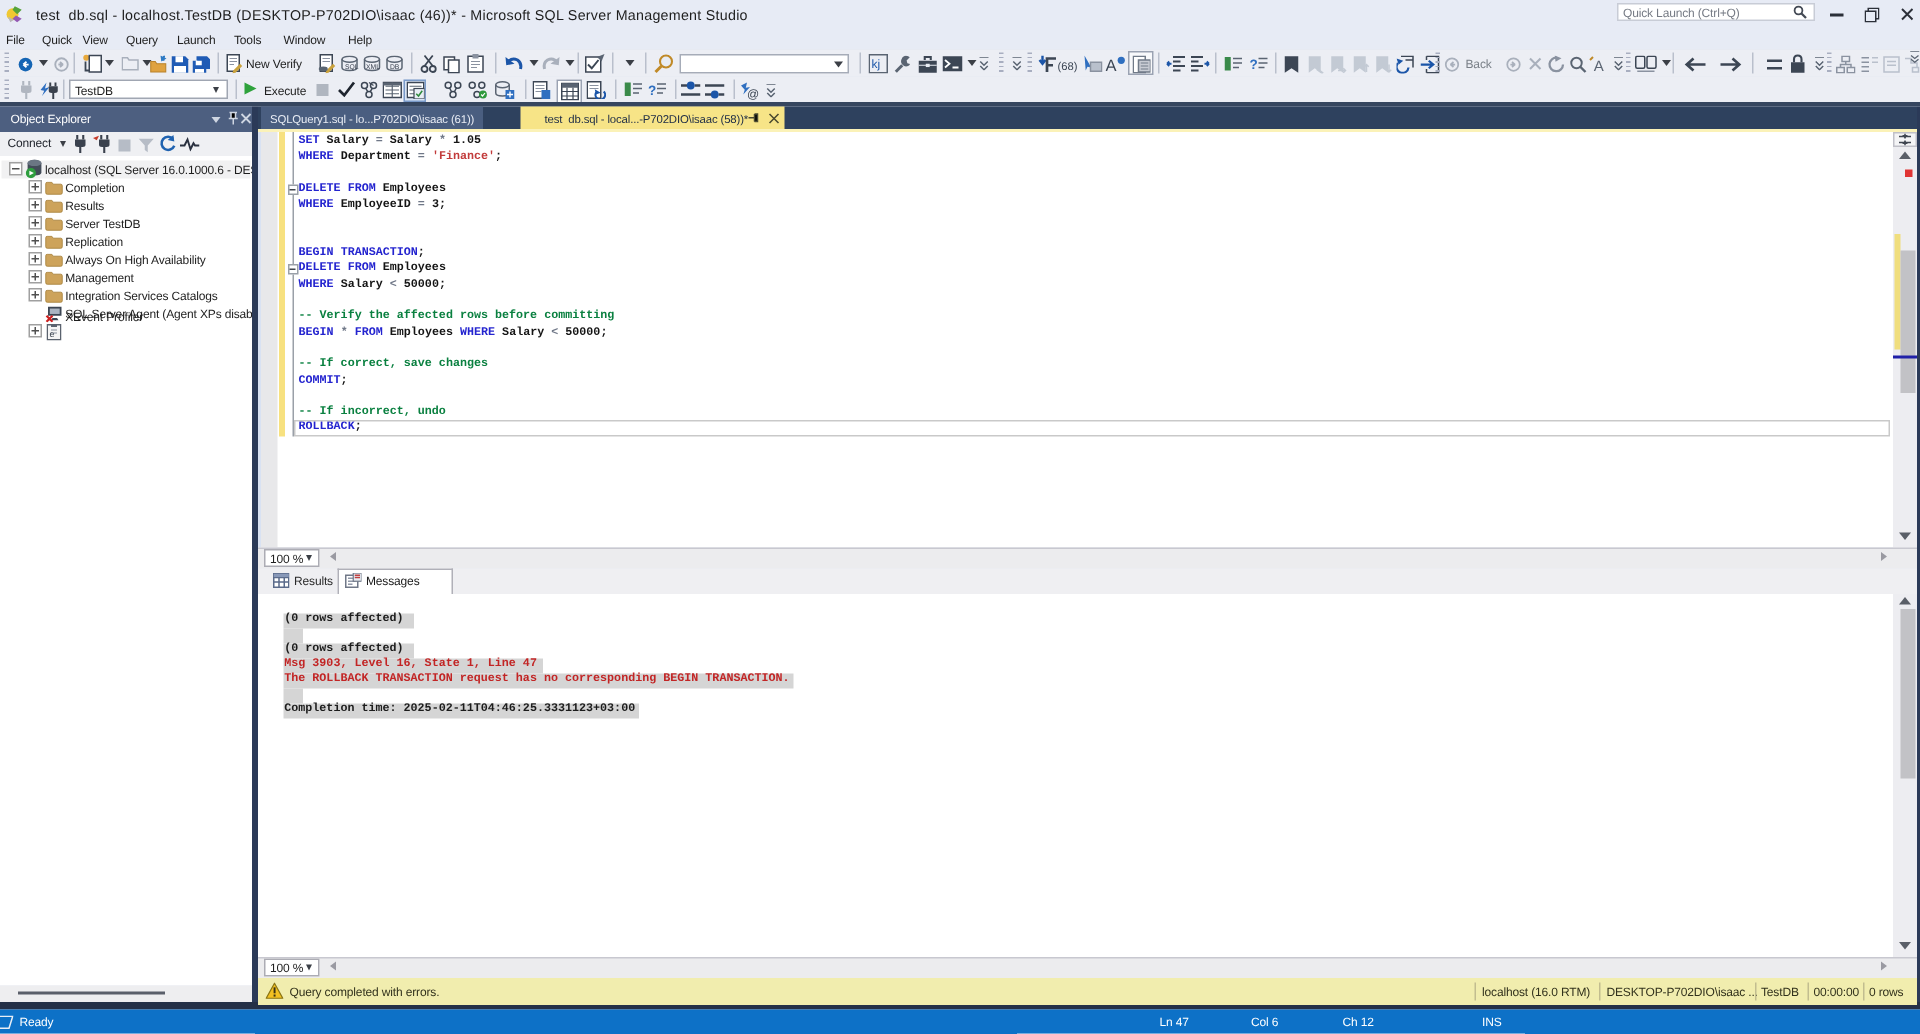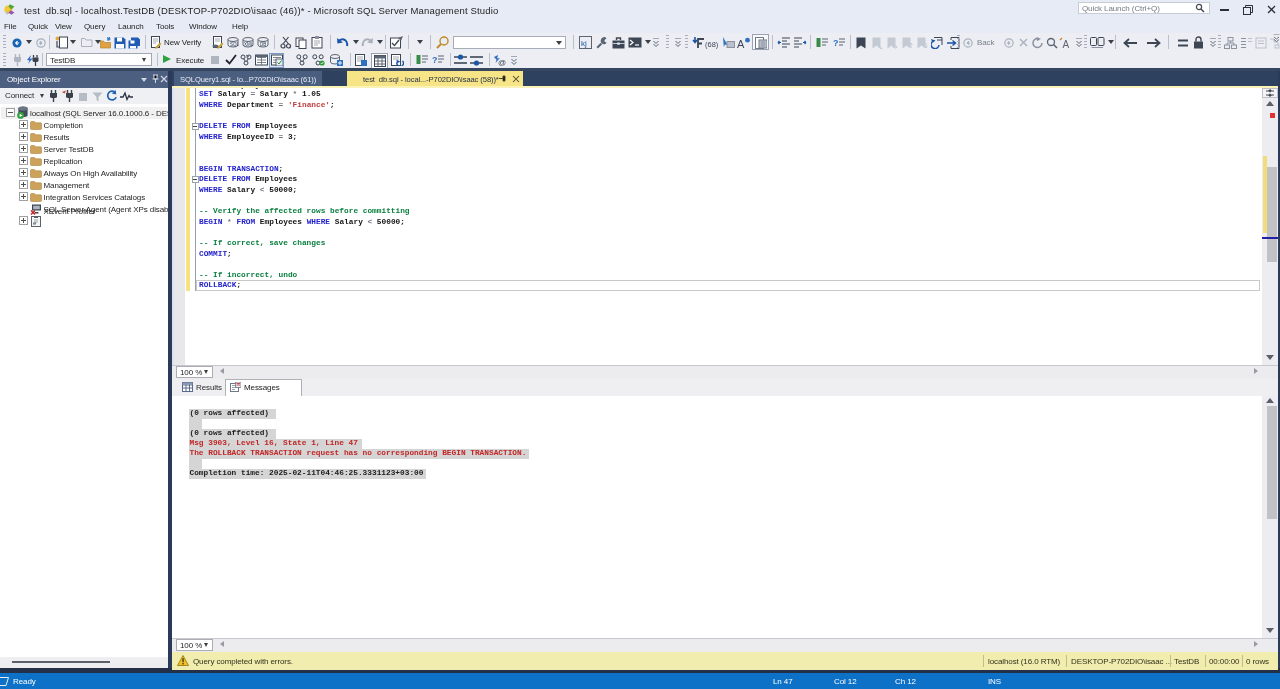--- a/index.html
+++ b/index.html
@@ -700,15 +700,15 @@
 <div class="a" style="left:1242px;top:655px;width:1px;height:12px;background:#c2bd8f"></div>
 <div class="t a" style="left:1246px;top:657px;color:#32321c">0 rows</div>
 </div>
 
 <div class="a" style="left:0;top:673px;width:1280px;height:16px;background:#0d71c7"></div>
 <svg class="a" style="left:-5px;top:677px" width="14" height="9" viewBox="0 0 14 9">
     <path d="M0.5 0.5 H13.5 L11 8.5 H0.5 Z" fill="none" stroke="#e8eef6" stroke-width="1"></path>
   </svg>
 <div class="t a w" style="left:13px;top:677px">Ready</div>
 <div class="t a w" style="left:773px;top:677px">Ln 47</div>
-<div class="t a w" style="left:834px;top:677px">Col 12</div>
+<div class="t a w" style="left:834px;top:677px">Col 6</div>
 <div class="t a w" style="left:895px;top:677px">Ch 12</div>
 <div class="t a w" style="left:988px;top:677px">INS</div>
 
 </body></html>

